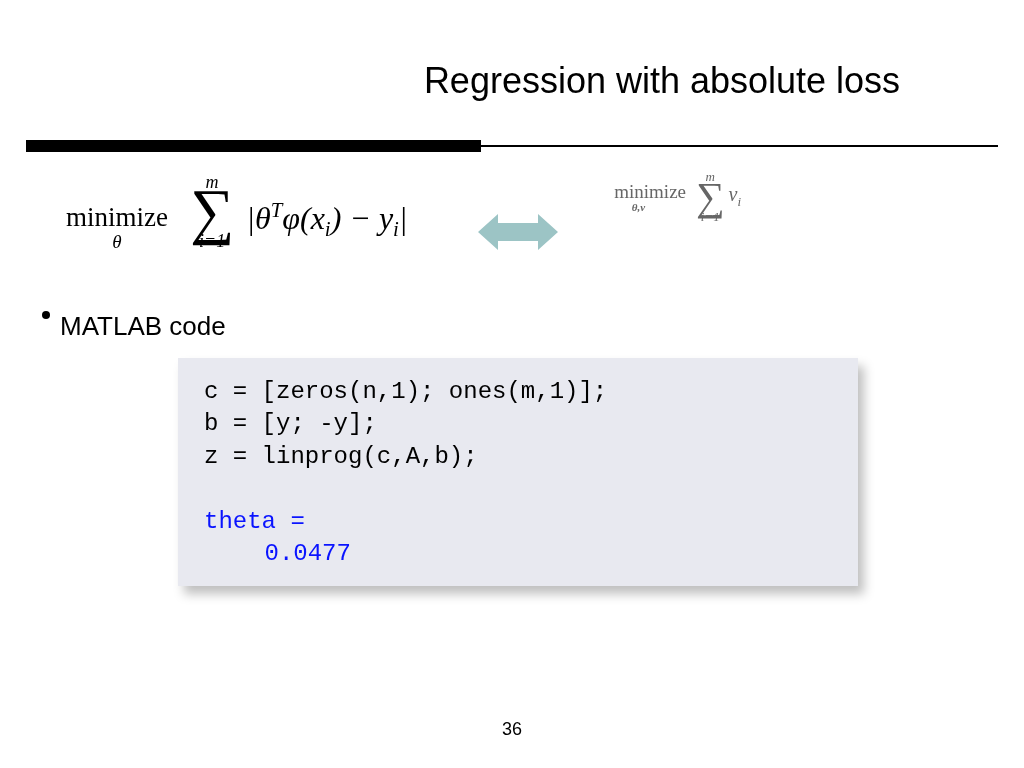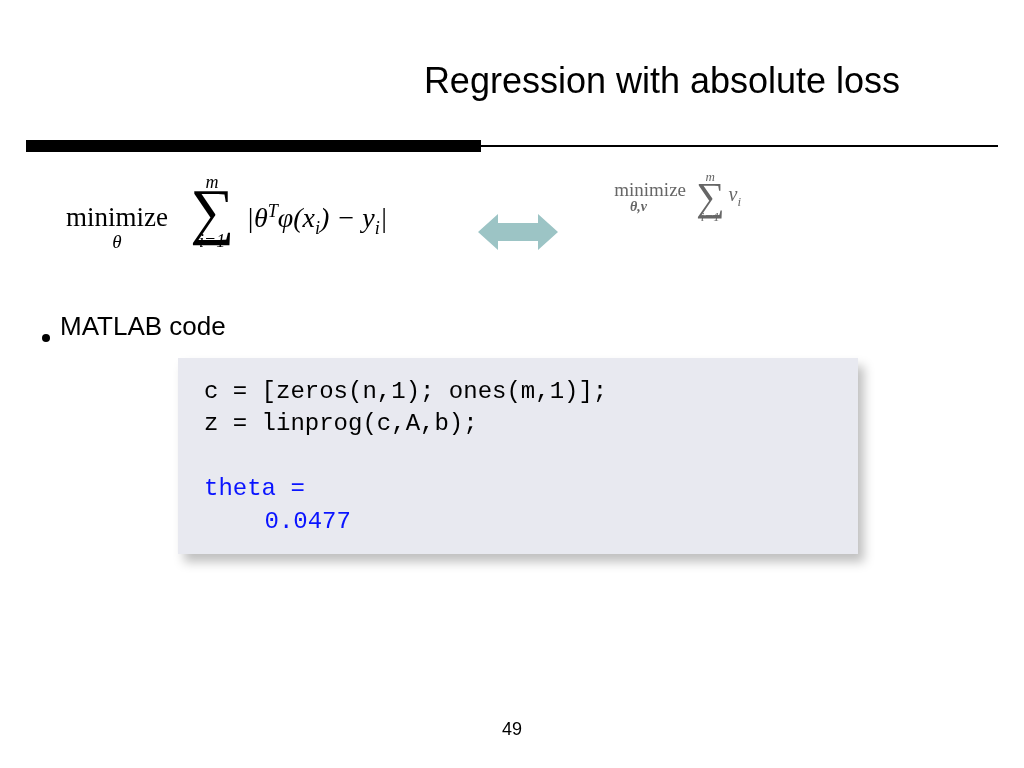--- a/index.html
+++ b/index.html
@@ -98,21 +98,21 @@
     line-height: 0.78;
   }
   .sum-bot {
     font-size: 18px;
     font-style: italic;
     margin-top: -4px;
   }
   .expr {
     display: inline-block;
     vertical-align: middle;
-    font-size: 28px;
+    font-size: 32px;
     font-style: italic;
     margin-left: 8px;
     margin-top: 16px;
   }
   .arrow {
     position: absolute;
     left: 452px;
     top: 40px;
     width: 80px;
     height: 44px;
@@ -132,21 +132,21 @@
   }
   .fr-label-col {
     width: 95px;
     text-align: right;
     margin-right: 10px;
   }
   .fr-min {
     font-size: 19px;
   }
   .fr-min-sub {
-    font-size: 14px;
+    font-size: 11px;
     font-style: italic;
     text-align: center;
     margin-top: -2px;
     font-weight: bold;
   }
   .fr-subj {
     font-size: 19px;
   }
   .sum-block-sm {
     display: inline-block;
@@ -172,21 +172,21 @@
     font-size: 20px;
     font-style: italic;
     margin-left: 4px;
   }
   .bullet-label {
     position: absolute;
     left: 42px;
     top: 311px;
     font-size: 26px;
     display: flex;
-    align-items: flex-end;
+    align-items: flex-start;
     gap: 10px;
   }
   .bullet-dot {
     width: 8px;
     height: 8px;
     border-radius: 50%;
     background: #000;
     flex-shrink: 0;
   }
   .code-box {
@@ -279,21 +279,22 @@
 
   </div>
 
   <div class="bullet-label">
     <span class="bullet-dot"></span>
     <span>MATLAB code</span>
   </div>
 
   <div class="code-box">
     <div>c = [zeros(n,1); ones(m,1)];</div>
+    <div>b = [y; -y];</div>
     <div>z = linprog(c,A,b);</div>
     <div>&nbsp;</div>
     <div class="out">theta =</div>
     <div class="out" style="padding-left:4.2ch;">0.0477</div>
   </div>
 
-  <div class="page-num">49</div>
+  <div class="page-num">36</div>
 
 </div>
 
 </body></html>

